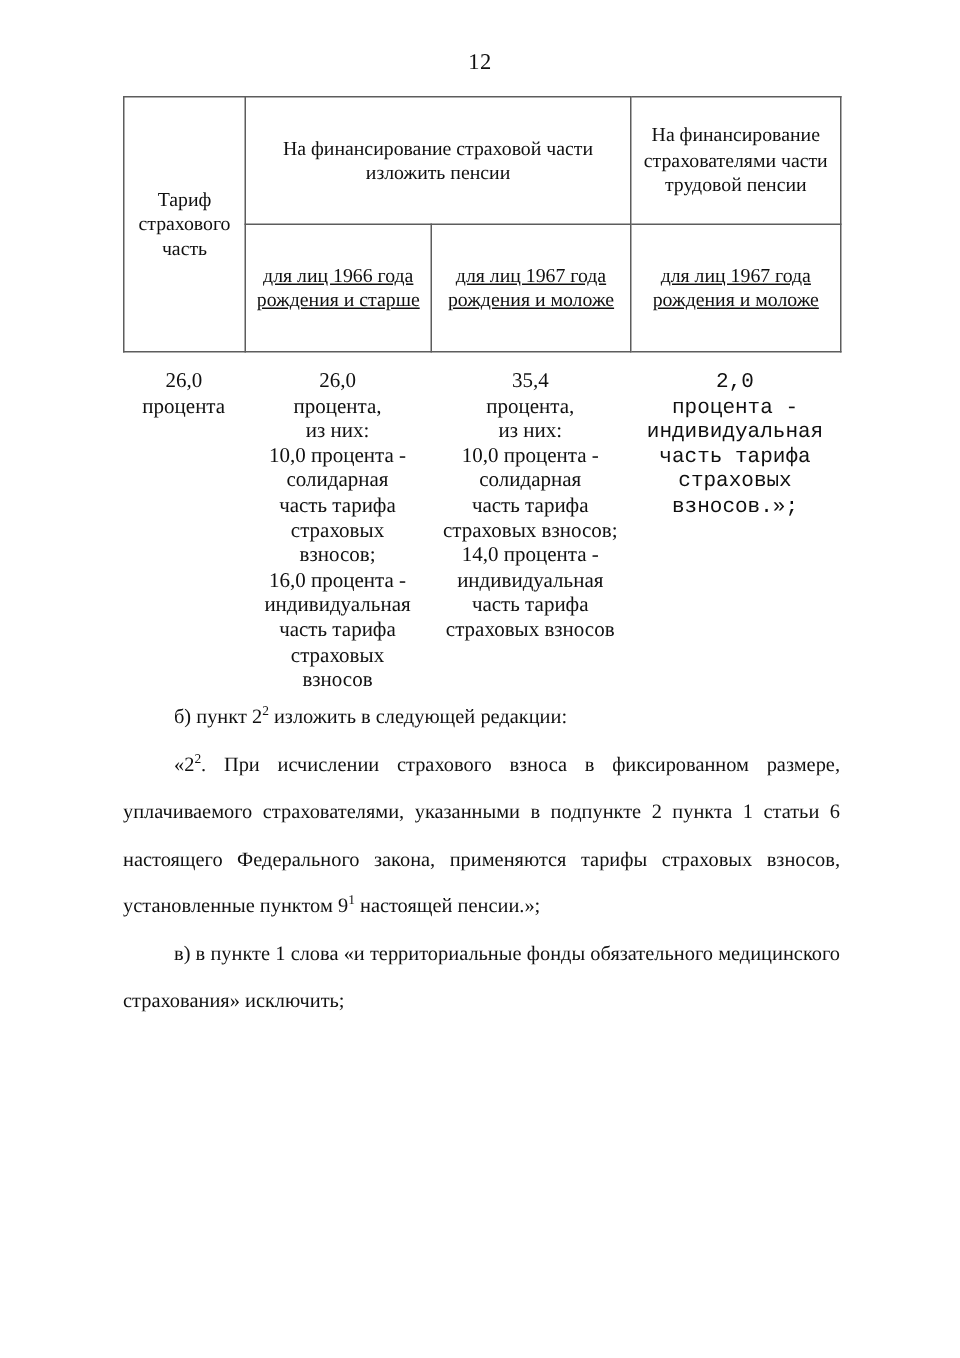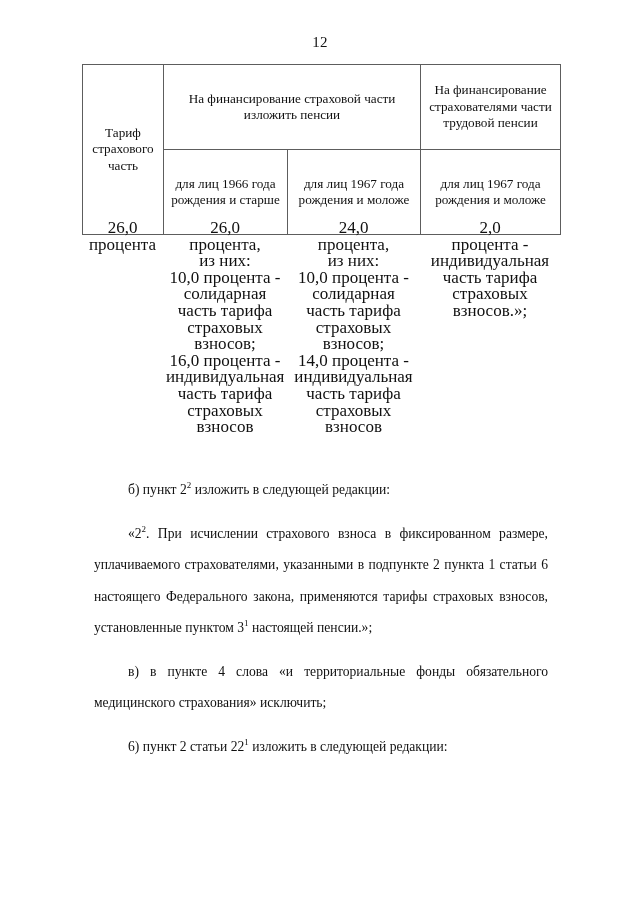--- a/index.html
+++ b/index.html
@@ -53,54 +53,54 @@
     vertical-align: middle;
     padding: 3px 4px;
   }
   .col-1 { width: 81px; }
   .col-2 { width: 124px; }
   .col-3 { width: 133px; }
   .col-4 { width: 140px; }
 
   .cell-tariff { height: 156px; }
   .cell-group  { height: 78px; }
-  .cell-sub    { height: 78px; }
+  .cell-sub    { height: 78px; text-decoration: underline; }
 
   
   .table-body {
     position: absolute;
     left: 82px;
-    top: 220px;
+    top: 247px;
     width: 478px;
     display: flex;
     align-items: flex-start;
-    font-size: 17px;
+    font-size: 14px;
     line-height: 16.6px;
   }
   .table-body .bcell {
     text-align: center;
     padding: 0 3px;
     box-sizing: border-box;
     white-space: pre-line;
   }
   .bcell-1 { width: 81px; }
   .bcell-2 { width: 124px; }
   .bcell-3 { width: 133px; }
-  .bcell-4 { width: 140px; }
+  .bcell-4 { width: 140px; font-family: Liberation Mono, monospace; }
 
   
   .body-text {
     position: absolute;
     left: 82px;
     top: 462px;
     width: 478px;
     font-size: 13.6px;
   }
   .para {
-    margin: 12px;
+    margin: 0;
     text-align: justify;
     text-justify: inter-word;
     line-height: 31.5px;
     text-indent: 34px;
   }
   .para:last-child { text-align-last: left; }
   sup {
     font-size: 0.66em;
     vertical-align: super;
     line-height: 0;
@@ -158,21 +158,21 @@
 10,0 процента -
 солидарная
 часть тарифа
 страховых
 взносов;
 16,0 процента -
 индивидуальная
 часть тарифа
 страховых
 взносов</div>
-    <div class="bcell bcell-3">24,0
+    <div class="bcell bcell-3">35,4
 процента,
 из них:
 10,0 процента -
 солидарная
 часть тарифа
 страховых взносов;
 14,0 процента -
 индивидуальная
 часть тарифа
 страховых взносов</div>
@@ -181,22 +181,21 @@
 индивидуальная
 часть тарифа
 страховых
 взносов.»;</div>
   </div>
 
   <div class="body-text">
 
     <p class="para"><span>б) пункт 2</span><sup>2</sup><span> изложить в следующей редакции:</span></p>
 
-    <p class="para"><span>«2</span><sup>2</sup><span>. При исчислении страхового взноса в фиксированном размере, уплачиваемого страхователями, указанными в подпункте 2 пункта 1 статьи 6 настоящего Федерального закона, применяются тарифы страховых взносов, установленные пунктом 3</span><sup>1</sup><span> настоящей пенсии.»;</span></p>
-
-    <p class="para">в) в пункте 4 слова «и территориальные фонды обязательного медицинского страхования» исключить;</p>
-
-    <p class="para"><span>6) пункт 2 статьи 22</span><sup>1</sup><span> изложить в следующей редакции:</span></p>
+    <p class="para"><span>«2</span><sup>2</sup><span>. При исчислении страхового взноса в фиксированном размере, уплачиваемого страхователями, указанными в подпункте 2 пункта 1 статьи 6 настоящего Федерального закона, применяются тарифы страховых взносов, установленные пунктом 9</span><sup>1</sup><span> настоящей пенсии.»;</span></p>
+
+    <p class="para">в) в пункте 1 слова «и территориальные фонды обязательного медицинского страхования» исключить;</p>
+
 
 
   </div>
 
 </div>
 
 </body></html>

